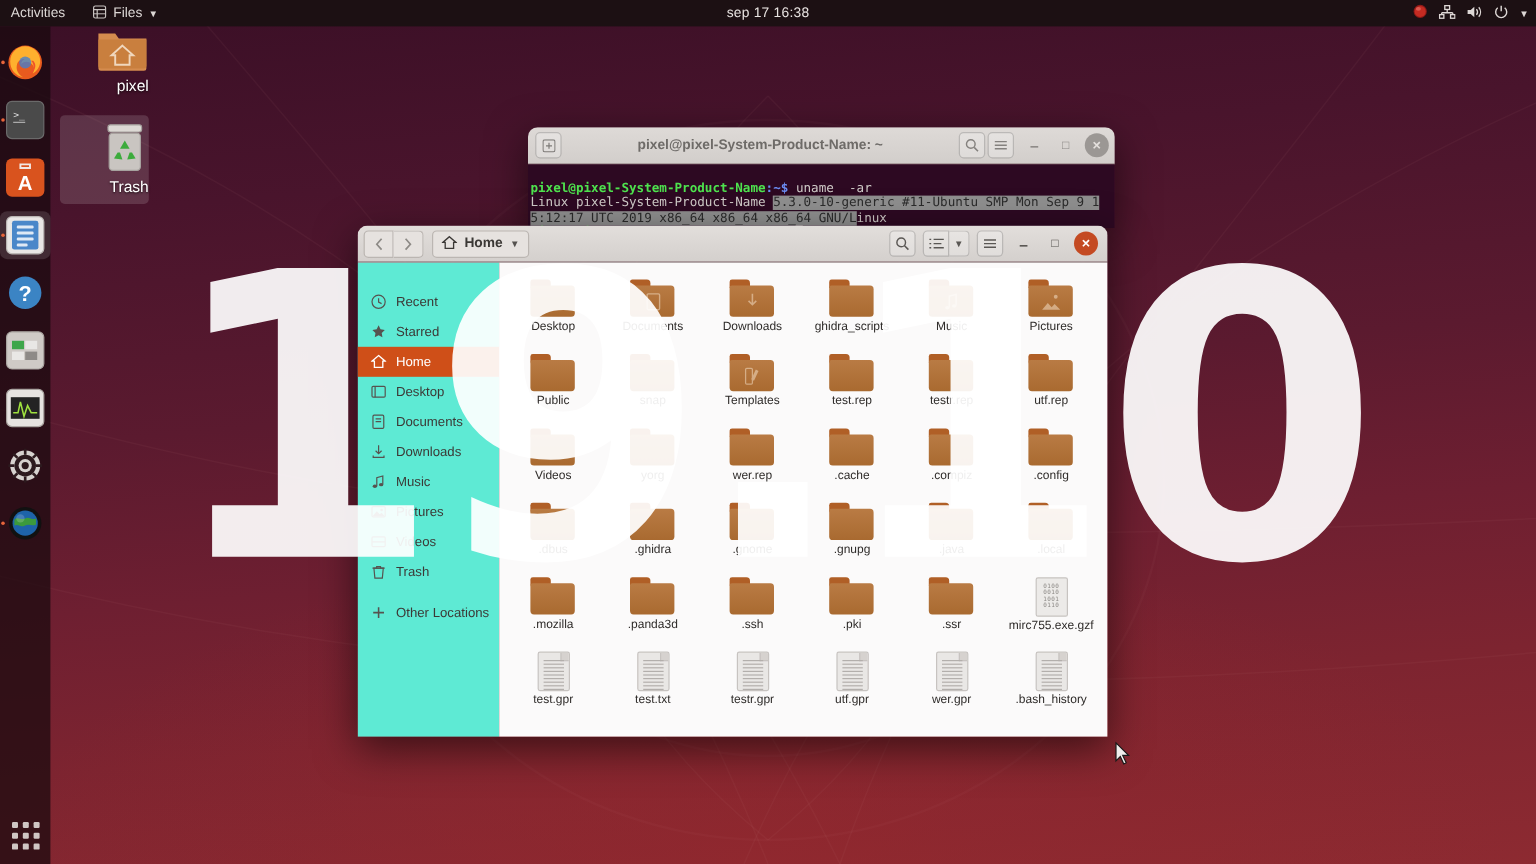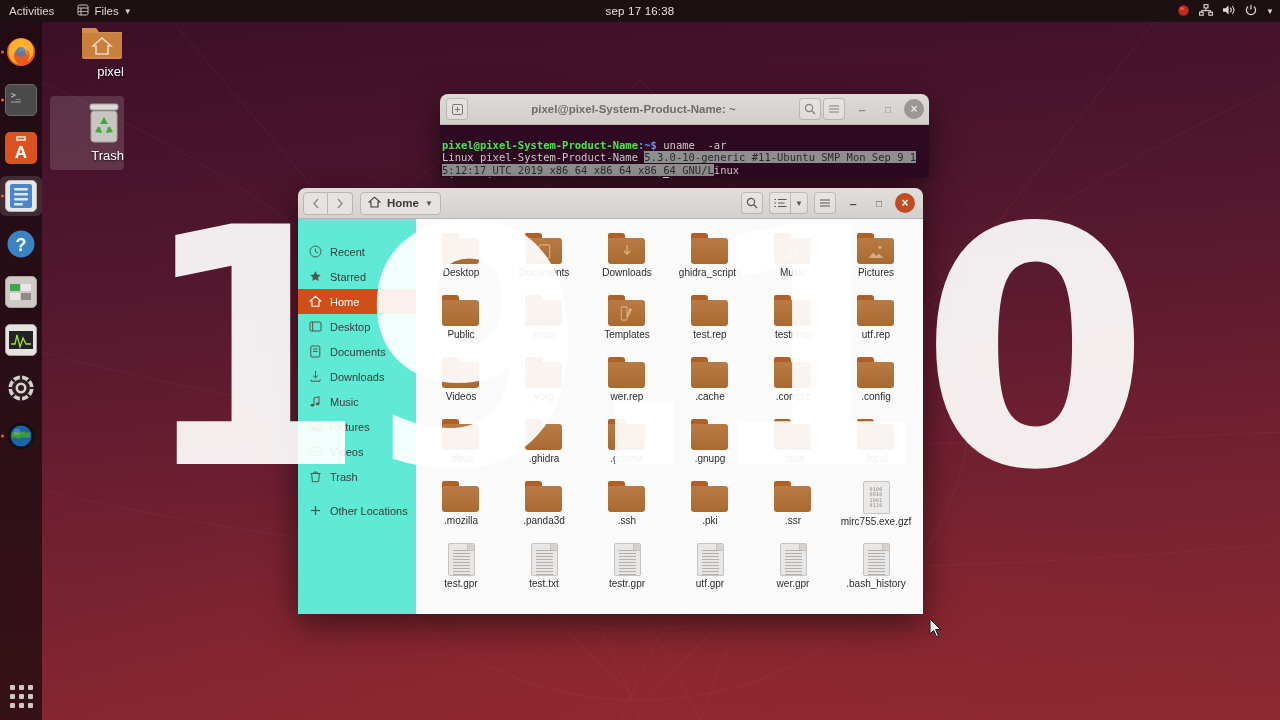--- a/index.html
+++ b/index.html
@@ -87,21 +87,21 @@
     width: 22px; height: 22px; border-radius: 4px;
     display: flex; align-items: center; justify-content: center;
     margin: 0 1px; flex: none;
   }
   .tb-boxbtn { border: 1px solid rgba(0,0,0,0.18); background: rgba(255,255,255,0.25); }
   .win-title { flex: 1; text-align: center; white-space: nowrap; overflow: hidden; }
   .wbtn { width: 20px; height: 20px; border-radius: 50%; display:flex;
           align-items:center; justify-content:center; margin-left: 6px; flex: none; }
 
   
-  #terminal { left: 440px; top: 94px; width: 489px; height: 84px; z-index: 10; }
+  #terminal { left: 440px; top: 106px; width: 489px; height: 84px; z-index: 10; }
   #terminal .titlebar { background: linear-gradient(#dedad7, #d2cecb); color: #6e6b68;
                         border-bottom: 1px solid #bdb8b4; }
   #term-body {
     background: #2d0922; color: #cfcac7; height: 53px; padding: 1px 2px 0 2px;
     font-family: "DejaVu Sans Mono", monospace; font-size: 10.5px; line-height: 12.5px;
     white-space: pre-wrap; word-break: break-all;
   }
   .prompt-user { color: #4ee34e; font-weight: bold; }
   .prompt-path { color: #6c8ef5; font-weight: bold; }
   .sel { background: #8f8f8f; color: #2b2b2b; }

